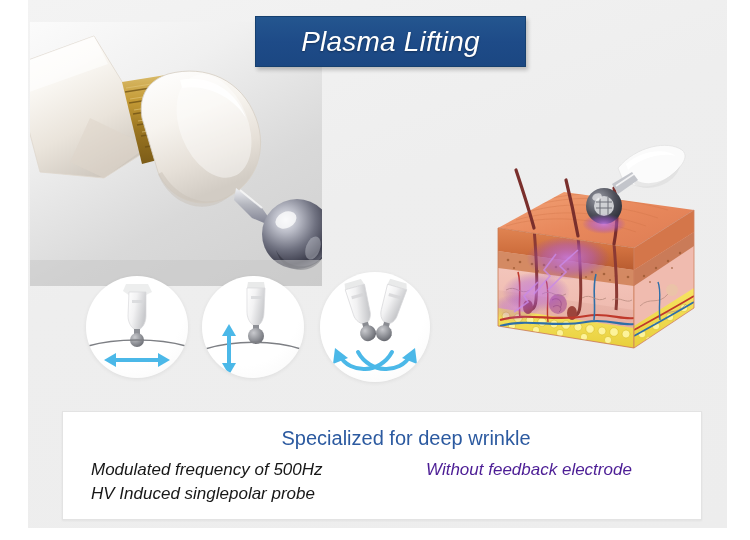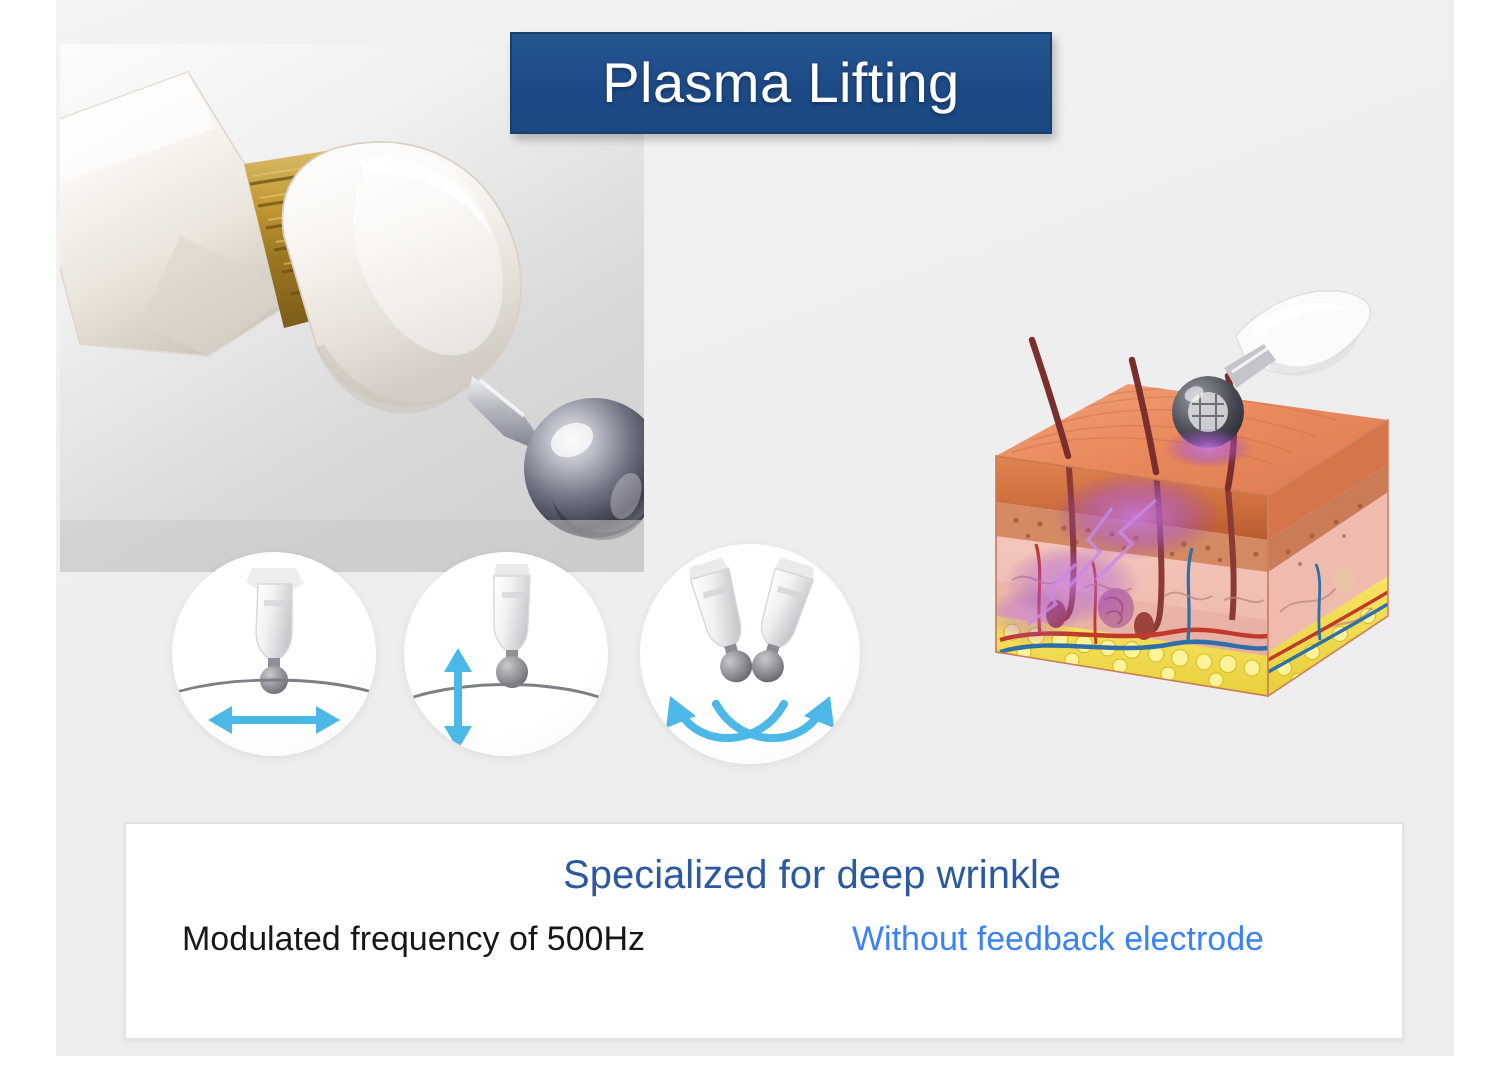--- a/index.html
+++ b/index.html
@@ -27,21 +27,21 @@
   }
 
   
   .banner {
     position: absolute;
     left: 255px; top: 16px;
     width: 269px; height: 49px;
     background: linear-gradient(180deg, #24568f 0%, #1e4b88 50%, #1b4782 100%);
     border: 1px solid #16406f;
     box-shadow: 2px 3px 4px rgba(0,0,0,0.22);
-    display: flex; align-items: center; justify-content: center;
+    display: flex; align-items: center; justify-content: center; font-style: italic;
   }
   .banner-text {
     color: #ffffff;
     font-size: 28px;
     letter-spacing: 0.2px;
     text-shadow: 0 1px 2px rgba(0,0,0,0.35);
     white-space: nowrap;
   }
 
   
@@ -94,25 +94,25 @@
     position: absolute;
     left: 28px; top: 46px;
     font-size: 17px;
     color: #171717;
     line-height: 24px;
   }
   .info-col-right {
     position: absolute;
     left: 363px; top: 46px;
     font-size: 17px;
-    color: #3b82f6;
+    color: #4c1d95;
     line-height: 24px;
     text-align: right;
   }
-  .info-line { white-space: nowrap; }
+  .info-line { white-space: nowrap; font-style: italic; }
 </style>
 </head>
 <body>
 
 <div id="page">
 
   <div class="bg-plate"></div>
 
   <div class="device-photo">
     <svg class="dev-svg" width="292" height="264" viewBox="0 0 292 264">
@@ -536,20 +536,21 @@
         <ellipse cx="118" cy="84" rx="22" ry="10" fill="url(#gPlasma)"></ellipse>
       </g>
     </svg>
   </div>
 
   <div class="info-panel">
     <div class="info-head">Specialized for deep wrinkle</div>
 
     <div class="info-col-left">
       <div class="info-line">Modulated frequency of 500Hz</div>
+      <div class="info-line">HV Induced singlepolar probe</div>
     </div>
 
     <div class="info-col-right">
       <div class="info-line">Without feedback electrode</div>
     </div>
   </div>
 
   <div class="banner">
     <span class="banner-text">Plasma Lifting</span>
   </div>

